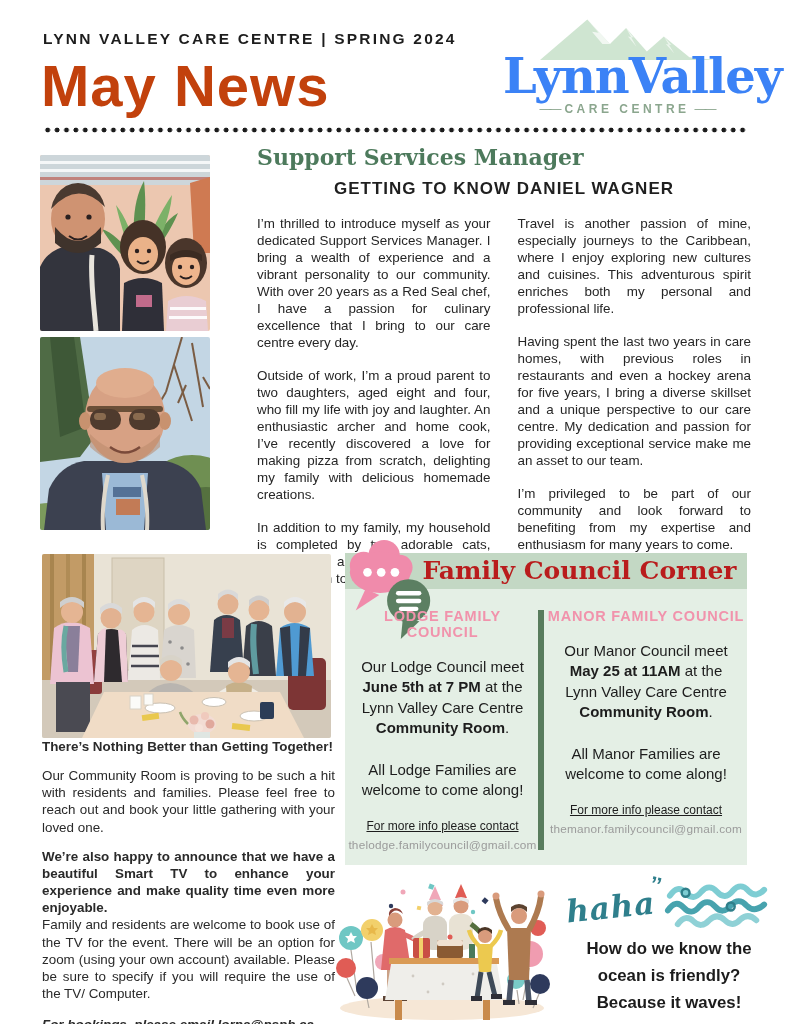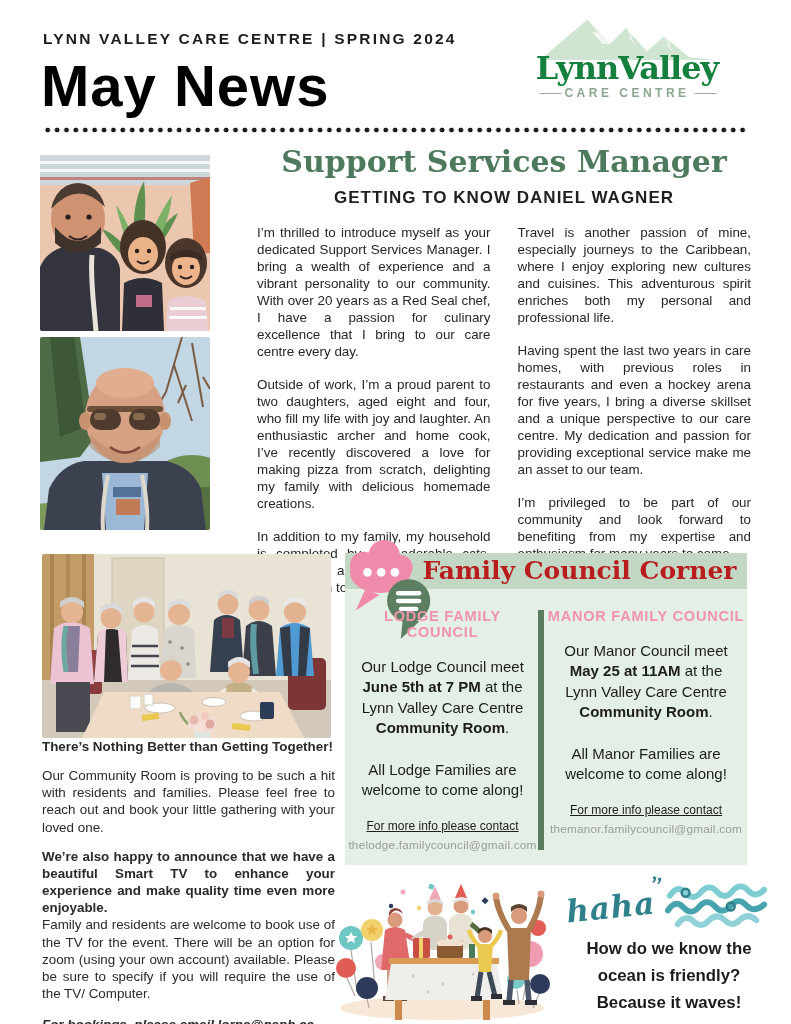--- a/index.html
+++ b/index.html
@@ -4,33 +4,33 @@
 <style>
   html,body { margin:0; padding:0; background:#ffffff; }
   .page {
     position:relative; width:791px; height:1024px; background:#ffffff;
     font-family:"Liberation Sans", sans-serif; color:#222; overflow:hidden;
   }
   .abs { position:absolute; }
 
   
   .kicker { left:43px; top:30px; font-size:15.5px; font-weight:bold; letter-spacing:2.2px; color:#1d1d1d; }
-  .main-title { left:41px; top:52px; font-size:58px; font-weight:bold; letter-spacing:1px; color:#000000; }
+  .main-title { left:41px; top:52px; font-size:58px; font-weight:bold; letter-spacing:1px; color:#c2410c; }
   .logo { left:503px; top:10px; width:248px; text-align:center; }
-  .logo-name { font-family:"DejaVu Serif", serif; font-size:32px; font-weight:600; color:#15803d; letter-spacing:-1px; line-height:1; margin-top:-14px; }
+  .logo-name { font-family:"DejaVu Serif", serif; font-size:48px; font-weight:600; color:#3b82f6; letter-spacing:-1px; line-height:1; margin-top:-14px; }
   .logo-tagline-row { display:flex; align-items:center; justify-content:center; gap:5px; color:#8ba68e; margin-top:2px; }
   .logo-tagline { font-size:12px; letter-spacing:3.5px; font-weight:bold; }
   .logo-dash { font-size:12px; letter-spacing:-2px; }
   .dotted { left:43px; top:126px; width:706px; height:8px;
     background-image:radial-gradient(circle, #1b1b1b 2.1px, transparent 2.7px);
     background-size:9.4px 8px; background-repeat:repeat-x; }
 
   
   .article { left:257px; top:144px; width:494px; }
-  .article-title { font-family:"DejaVu Serif", serif; font-size:30px; font-weight:bold; color:#4d7a5c; text-align:center; margin:0; }
+  .article-title { font-family:"DejaVu Serif", serif; font-size:22px; font-weight:bold; color:#4d7a5c; text-align:left; margin:0; }
   .article-subtitle { font-size:17px; font-weight:bold; letter-spacing:1px; color:#1f1f1f; text-align:center; margin:9px 0 0 0; }
   .article-cols { display:flex; gap:27px; margin-top:16px; }
   .article-col { width:234px; }
   .article-col p { font-size:13.4px; line-height:1.27; text-align:justify; color:#262626; margin:0 0 16px 0; }
 
   
   .photo { border-radius:2px; overflow:hidden; }
   .photo svg { display:block; }
 
   

